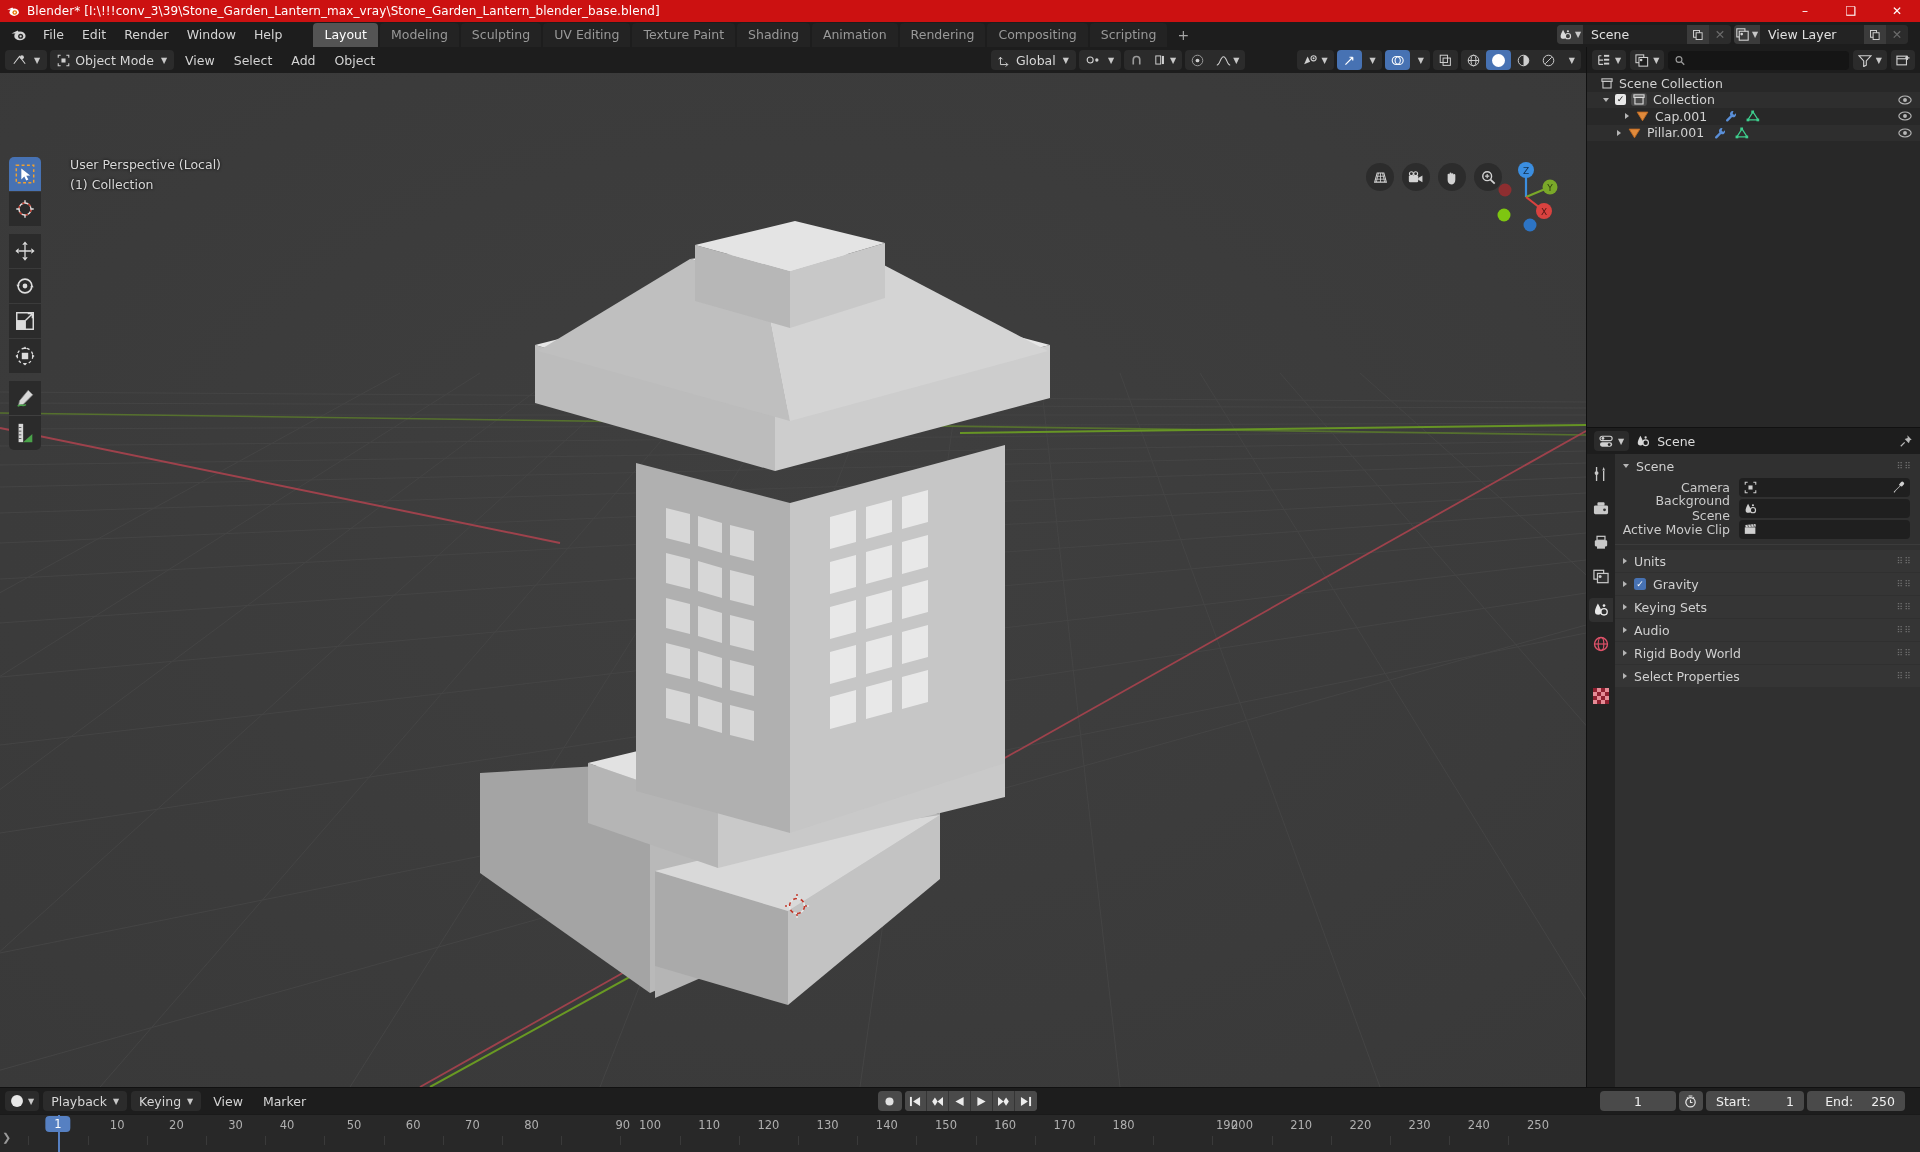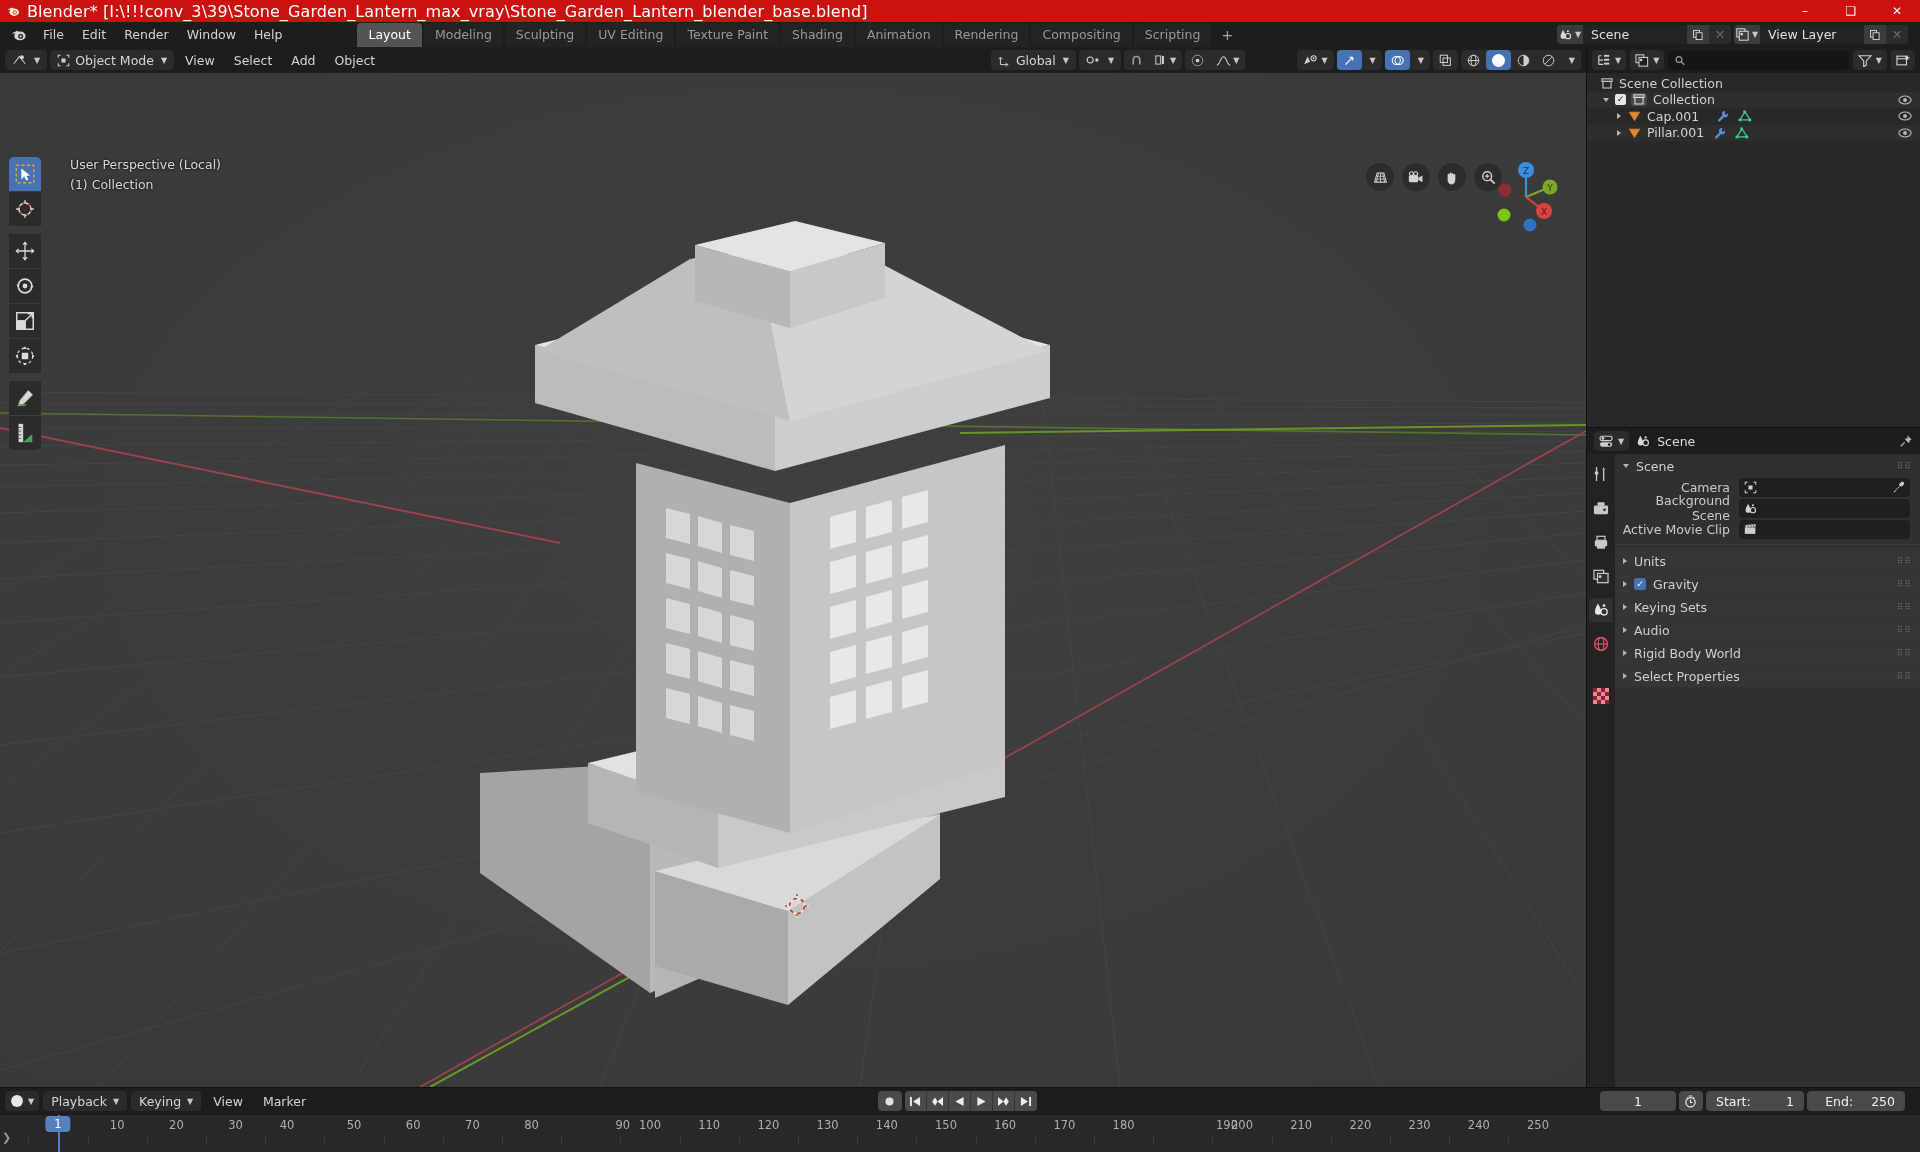--- a/index.html
+++ b/index.html
@@ -10,31 +10,31 @@
     font-size:12.5px;
     color:#e3e3e3;
     -webkit-font-smoothing:antialiased;
   }
   
   #titlebar{
     height:22px; background:#cc1111; display:flex; align-items:center;
     padding-left:6px; position:relative;
   }
   #titlebar .blender-logo{ width:14px;height:14px;margin-right:7px;flex:none; }
-  #titlebar .ttext{ font-size:16px; color:#fff; white-space:nowrap; letter-spacing:.1px;}
+  #titlebar .ttext{ font-size:12px; color:#fff; white-space:nowrap; letter-spacing:.1px;}
   #winbtns{ position:absolute; right:0; top:0; height:22px; display:flex; }
   #winbtns div{ width:46px;height:22px;display:flex;align-items:center;justify-content:center;color:#fff;font-size:12px;}
   
   #topbar{ height:25px; background:#1d1d1d; display:flex; align-items:center; padding:0 4px; gap:0; }
   .blendicon{ width:20px;height:18px;display:flex;align-items:center;justify-content:center;margin:0 6px 0 4px;}
   .menu-item{ padding:3px 9px; font-size:12.5px; color:#d4d4d4; border-radius:3px; white-space:nowrap;}
   .ws-tabs{ display:flex; align-items:center; margin-left:22px; gap:2px;}
   .ws-tab{ padding:4px 11px 5px; font-size:12.5px; color:#999; background:#232323;
            border-radius:4px 4px 0 0; white-space:nowrap; }
-  .ws-tab.active{ background:#545454; color:#fff;margin-left:44px; }
+  .ws-tab.active{ background:#545454; color:#fff; }
   .ws-plus{ padding:3px 8px; color:#a5a5a5; font-size:14px;}
   #topbar-right{ margin-left:auto; display:flex; align-items:center; gap:3px; padding-right:8px;}
   .id-block{ display:flex; align-items:center; background:#282828; border-radius:4px; height:19px;}
   .id-icon{ width:26px;height:19px; display:flex;align-items:center;justify-content:center; background:#3b3b3b;
             border-radius:4px 0 0 4px; gap:1px;}
   .id-name{ background:#232323; height:19px; display:flex; align-items:center; padding:0 10px 0 8px;
             font-size:12.5px; color:#e0e0e0; min-width:104px;}
   .id-btn{ width:22px;height:19px;display:flex;align-items:center;justify-content:center;background:#3b3b3b;}
   .id-btn.dim{ color:#6a6a6a; background:#2c2c2c; border-radius:0 4px 4px 0;}
   .chev{ font-size:8px; color:#c8c8c8; margin-left:2px;}
@@ -693,21 +693,21 @@
           </span>
           <span class="lbl">Collection</span>
           <span class="ol-eye">
             <svg width="14" height="10" viewBox="0 0 16 11">
                 <ellipse cx="8" cy="5.5" rx="7" ry="4.6" fill="none" stroke="#cfcfcf" stroke-width="1.3"></ellipse>
                 <circle cx="8" cy="5.5" r="2.2" fill="#cfcfcf"></circle>
               </svg>
           </span>
         </div>
 
-        <div class="ol-row" style="padding-left:30px">
+        <div class="ol-row" style="padding-left:38px">
           <span class="tri" style="margin-right:7px"></span>
           <span style="margin-right:6px;display:flex">
             <svg width="13" height="12" viewBox="0 0 15 13">
                 <path d="M1.3 2h12.4L7.5 12z" fill="#e08a3c" stroke="#c06a20" stroke-width="1"></path>
               </svg>
           </span>
           <span class="lbl">Cap.001</span>
           <span style="margin-left:18px;display:flex">
             <svg width="13" height="12" viewBox="0 0 15 14">
                 <path d="M9.8 1.2a3.4 3.4 0 0 0-3.6 5.1L1.5 11a1.4 1.4 0 0 0 2 2l4.7-4.7a3.4 3.4 0 0 0 4.3-4.6l-2 2-1.7-1.7z" fill="#5a8fd8"></path>

